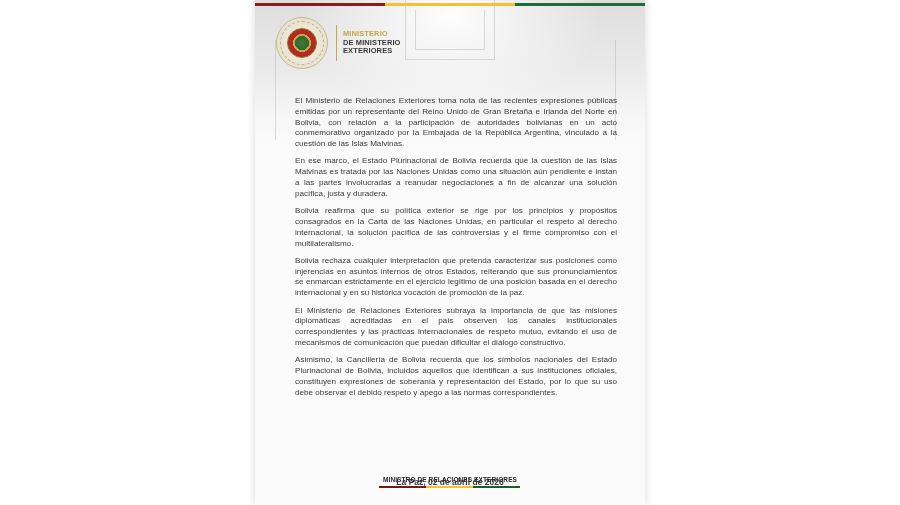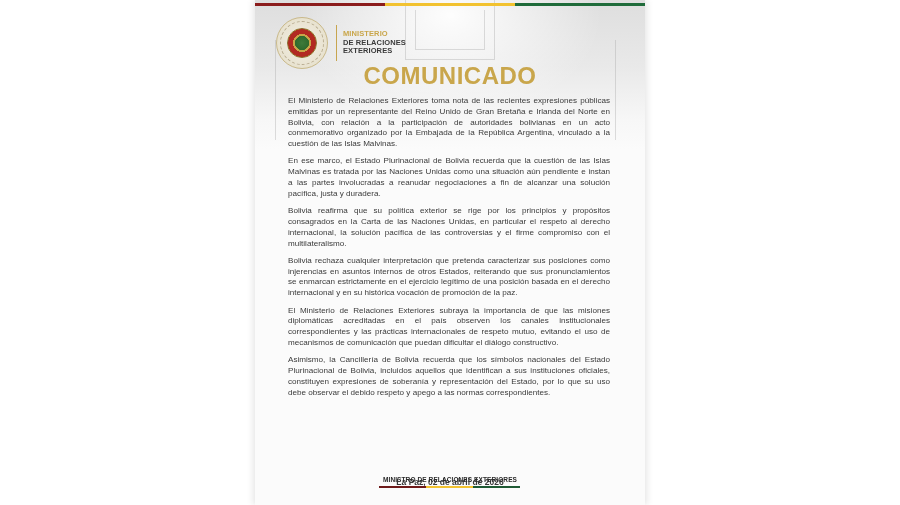--- a/index.html
+++ b/index.html
@@ -54,21 +54,21 @@
     .org-name {
       line-height: 1.15; font-weight: bold; font-size: 7.5px; letter-spacing: 0.1px;
     }
     .org-name .l1 { color: #c9a64b; }
     .org-name .l2, .org-name .l3 { color: #3a3a3a; }
     .title {
       position: absolute; top: 62px; left: 0; width: 100%; text-align: center;
       font-size: 24px; font-weight: bold; letter-spacing: 0.5px;
     }
     .body {
-      position: absolute; top: 96px; left: 33px; width: 322px;
+      position: absolute; top: 96px; left: 40px; width: 322px;
       font-size: 8.1px; line-height: 10.8px; color: #3a3a3a; text-align: justify;
     }
     .body p { margin-bottom: 6.5px; }
     .date {
       position: absolute; top: 449px; left: 0; width: 100%; text-align: center;
       font-size: 8.5px; font-weight: bold; color: #3a3a3a; margin-top: 28px;
     }
     .signature {
       position: absolute; top: 476px; left: 0; width: 100%; text-align: center;
       font-size: 6.5px; font-weight: bold; color: #2a2a2a; letter-spacing: 0.1px;
@@ -97,26 +97,25 @@
     </div>
 
     <div class="header">
       <div class="seal">
         <div class="seal-ring-text"></div>
         <div class="seal-inner"></div>
       </div>
       <div class="divider-v"></div>
       <div class="org-name">
         <div class="l1">MINISTERIO</div>
-        <div class="l2">DE RELACIONES</div>
+        <div class="l2">DE MINISTERIO</div>
         <div class="l3">EXTERIORES</div>
       </div>
     </div>
 
-    <div class="title" style="color:#c9a64b">COMUNICADO</div>
 
     <div class="body">
       <p>El Ministerio de Relaciones Exteriores toma nota de las recientes expresiones públicas emitidas por un representante del Reino Unido de Gran Bretaña e Irlanda del Norte en Bolivia, con relación a la participación de autoridades bolivianas en un acto conmemorativo organizado por la Embajada de la República Argentina, vinculado a la cuestión de las Islas Malvinas.</p>
       <p>En ese marco, el Estado Plurinacional de Bolivia recuerda que la cuestión de las Islas Malvinas es tratada por las Naciones Unidas como una situación aún pendiente e instan a las partes involucradas a reanudar negociaciones a fin de alcanzar una solución pacífica, justa y duradera.</p>
       <p>Bolivia reafirma que su política exterior se rige por los principios y propósitos consagrados en la Carta de las Naciones Unidas, en particular el respeto al derecho internacional, la solución pacífica de las controversias y el firme compromiso con el multilateralismo.</p>
       <p>Bolivia rechaza cualquier interpretación que pretenda caracterizar sus posiciones como injerencias en asuntos internos de otros Estados, reiterando que sus pronunciamientos se enmarcan estrictamente en el ejercicio legítimo de una posición basada en el derecho internacional y en su histórica vocación de promoción de la paz.</p>
       <p>El Ministerio de Relaciones Exteriores subraya la importancia de que las misiones diplomáticas acreditadas en el país observen los canales institucionales correspondientes y las prácticas internacionales de respeto mutuo, evitando el uso de mecanismos de comunicación que puedan dificultar el diálogo constructivo.</p>
       <p>Asimismo, la Cancillería de Bolivia recuerda que los símbolos nacionales del Estado Plurinacional de Bolivia, incluidos aquellos que identifican a sus instituciones oficiales, constituyen expresiones de soberanía y representación del Estado, por lo que su uso debe observar el debido respeto y apego a las normas correspondientes.</p>
     </div>
 

